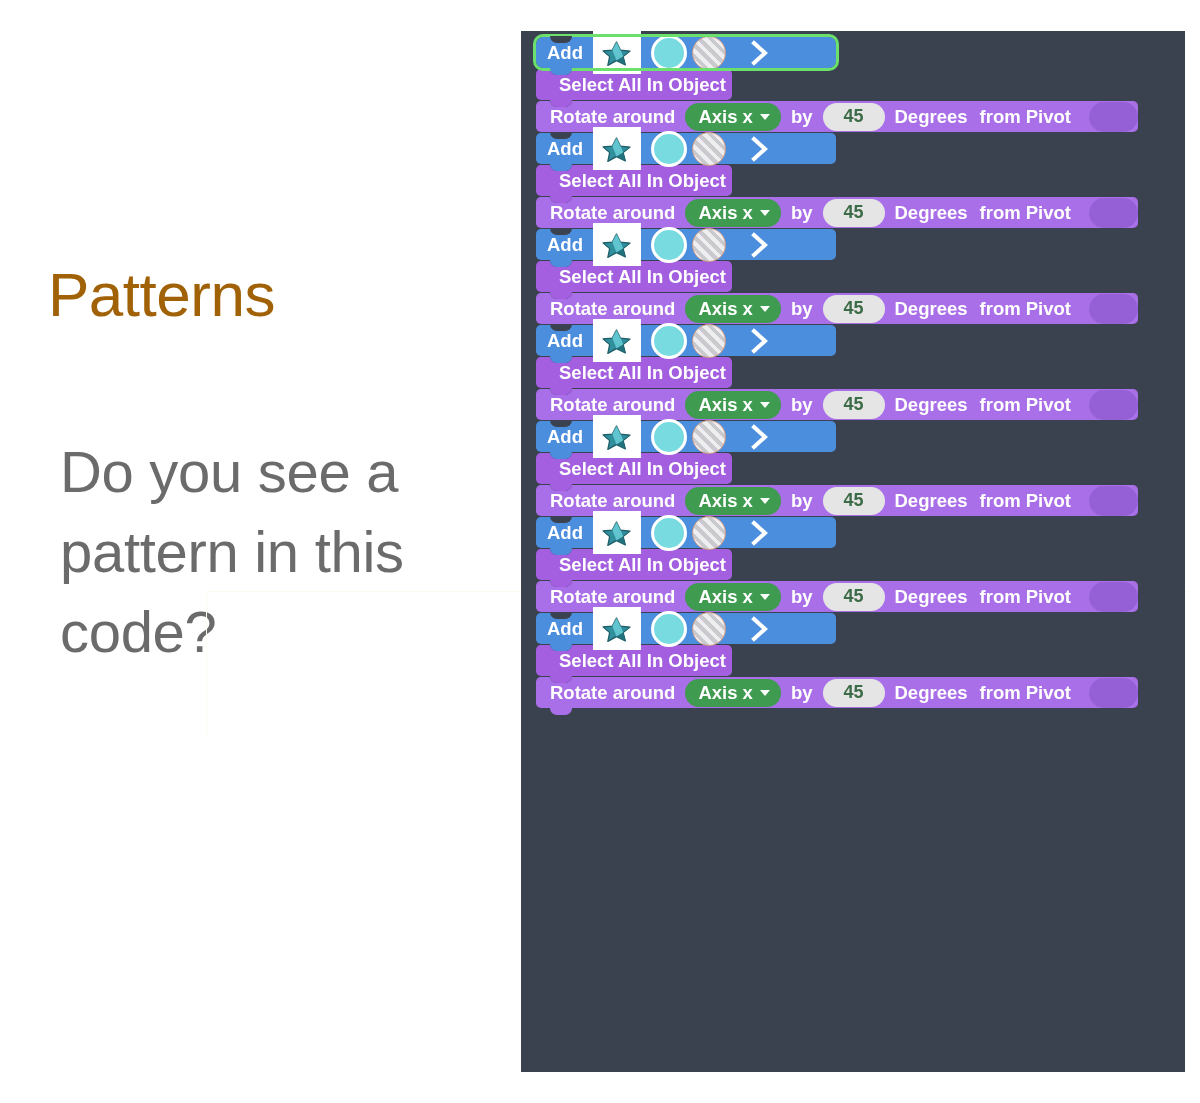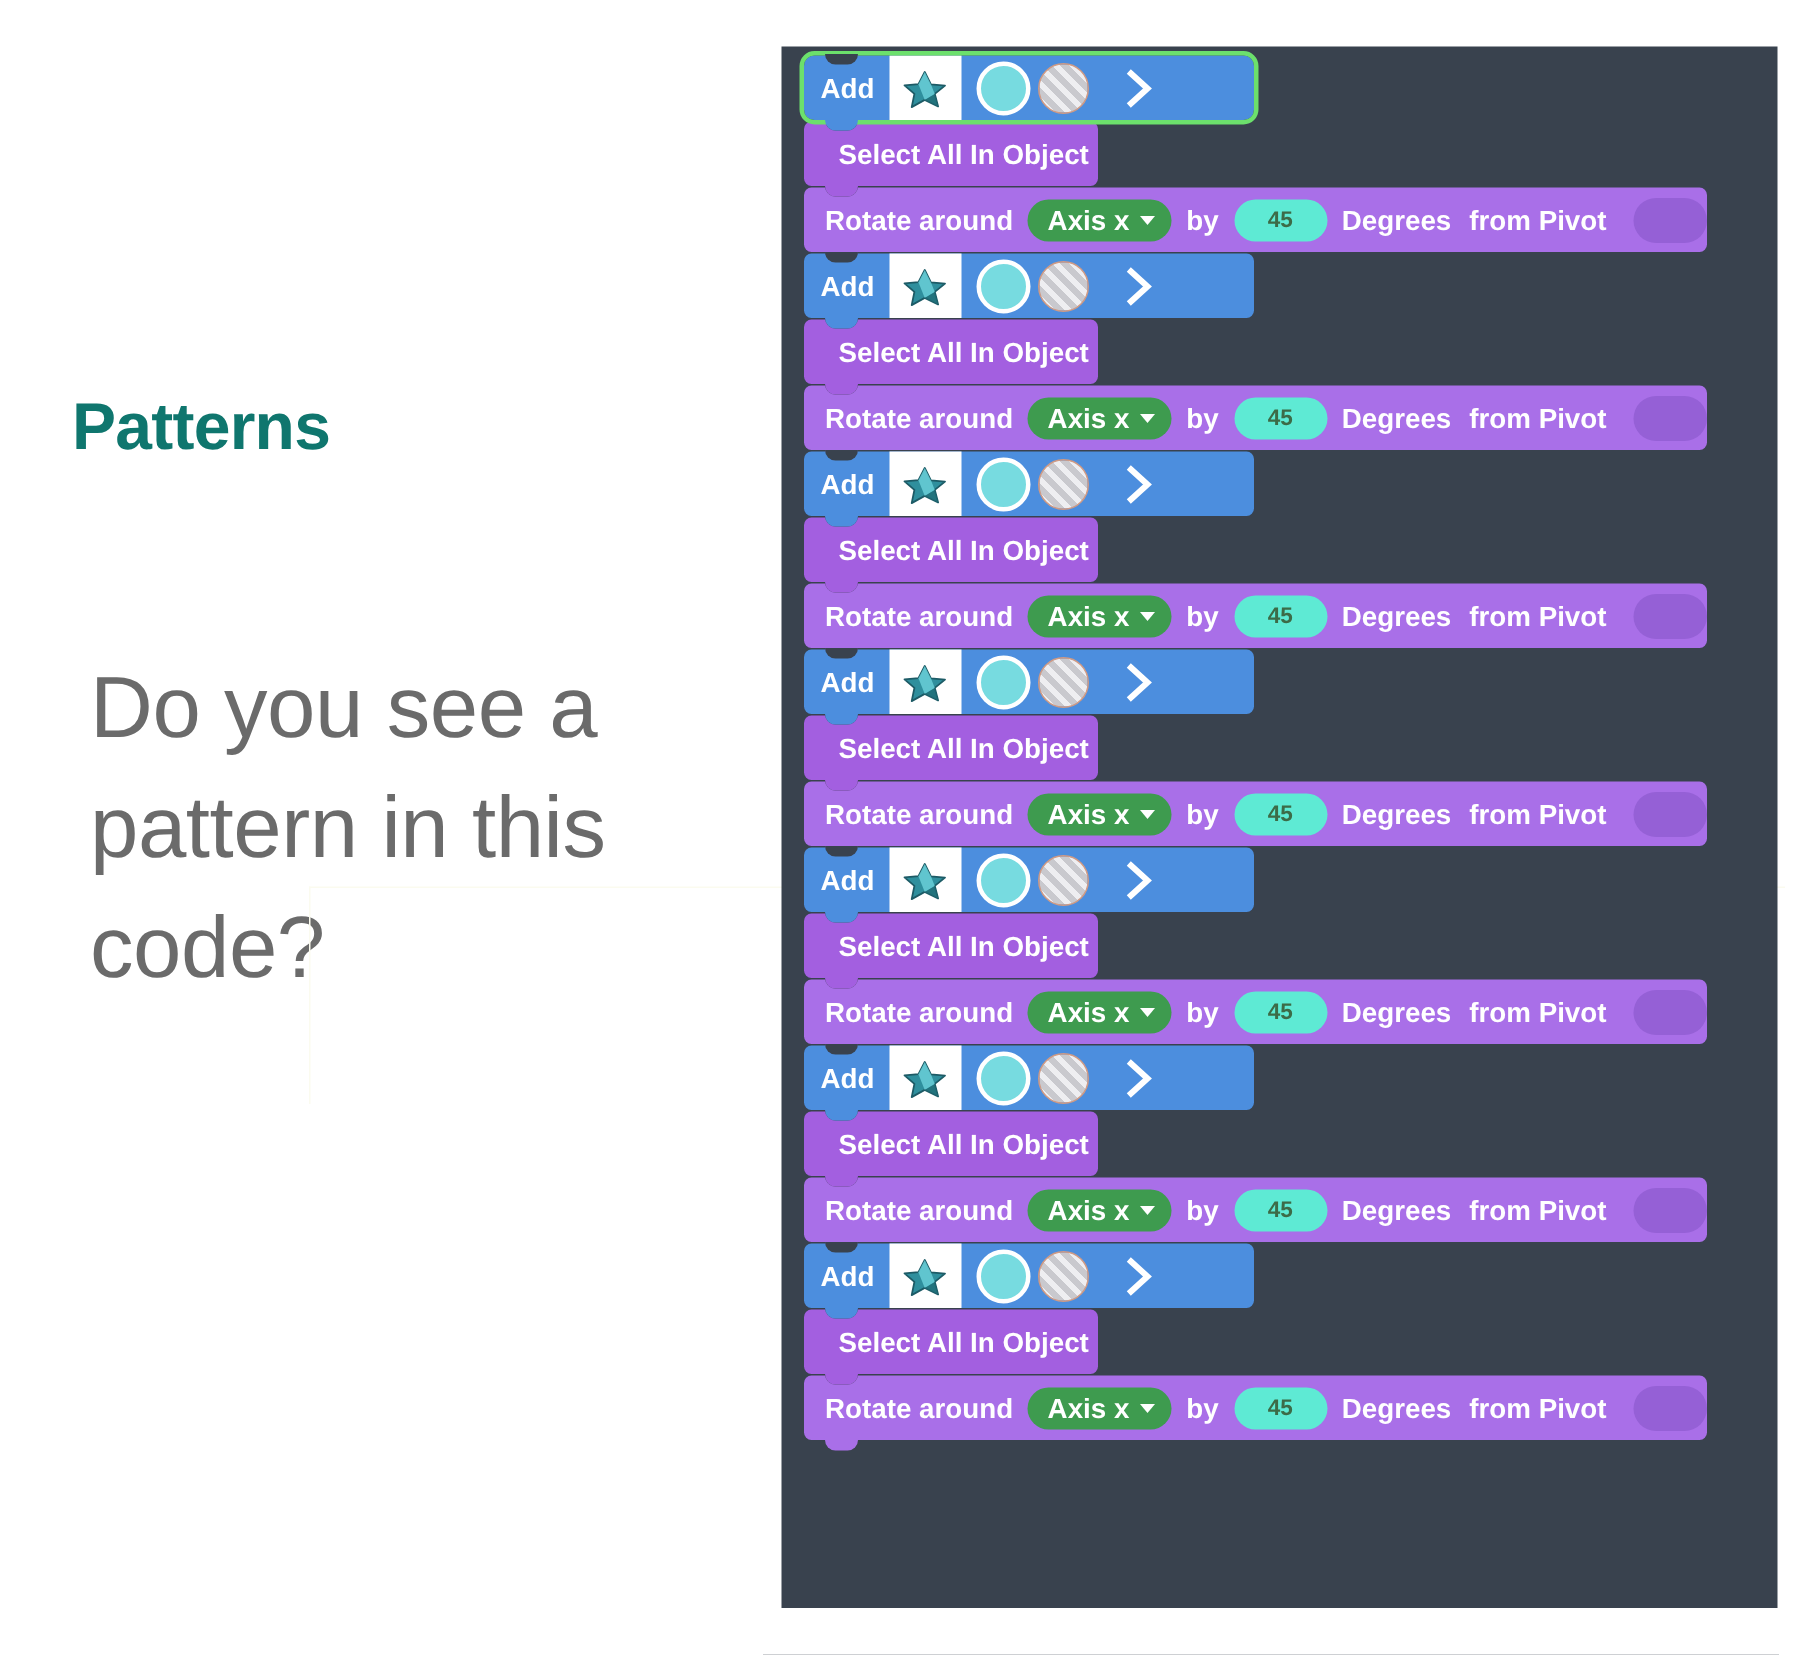--- a/index.html
+++ b/index.html
@@ -16,24 +16,24 @@
   }
 
   
   #slide-text {
     position: absolute;
     left: 48px;
     top: 262px;
     width: 440px;
   }
   #page-title {
-    font-size: 44px;
+    font-size: 62px;
     line-height: 1.06;
-    font-weight: 700;
-    color: #0f766e;
+    font-weight: 400;
+    color: #a16207;
     letter-spacing: -0.5px;
     margin: 0;
     white-space: nowrap;
   }
   #page-body {
     position: absolute;
     left: 60px;
     top: 432px;
     width: 420px;
     font-size: 58px;
@@ -73,21 +73,21 @@
 
   #block-stack {
     position: absolute;
     left: 15px;
     top: 6px;
   }
 
   
   .block {
     position: relative;
-    height: 43px;
+    height: 31px;
     box-sizing: border-box;
     display: flex;
     align-items: center;
     border-radius: 5px;
     color: #ffffff;
     font-size: 18.5px;
     font-weight: bold;
     white-space: nowrap;
     margin-bottom: 1px;
   }
@@ -206,27 +206,27 @@
     margin-left: 7px;
     width: 0; height: 0;
     border-left: 5px solid transparent;
     border-right: 5px solid transparent;
     border-top: 6px solid #ffffff;
   }
   .field-number {
     display: inline-flex;
     align-items: center;
     justify-content: center;
-    background: #5eead4;
+    background: #e5e5e5;
     border-radius: 14px;
     height: 28px;
     min-width: 46px;
     padding: 0 8px;
     margin: 0 9px;
-    font-size: 15px;
+    font-size: 18px;
     font-weight: bold;
     color: #3c6b47;
   }
   .word { margin: 0 1px; }
   .word-gap { margin-left: 11px; }
   .slot-empty {
     display: inline-block;
     width: 50px;
     height: 30px;
     border-radius: 15px;

